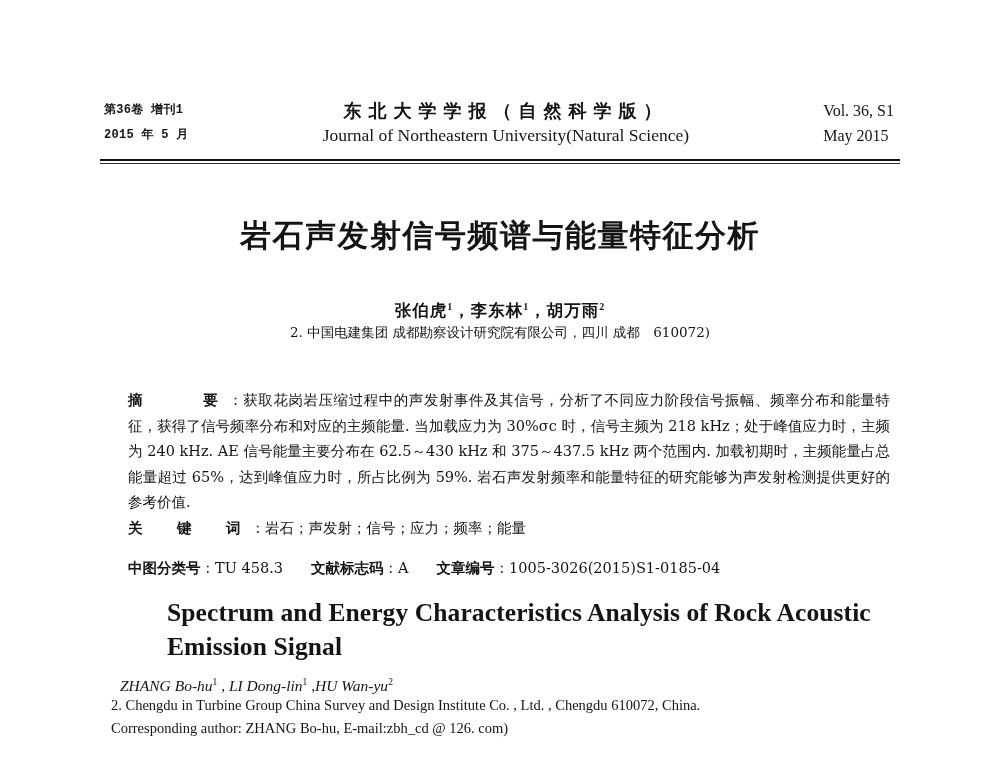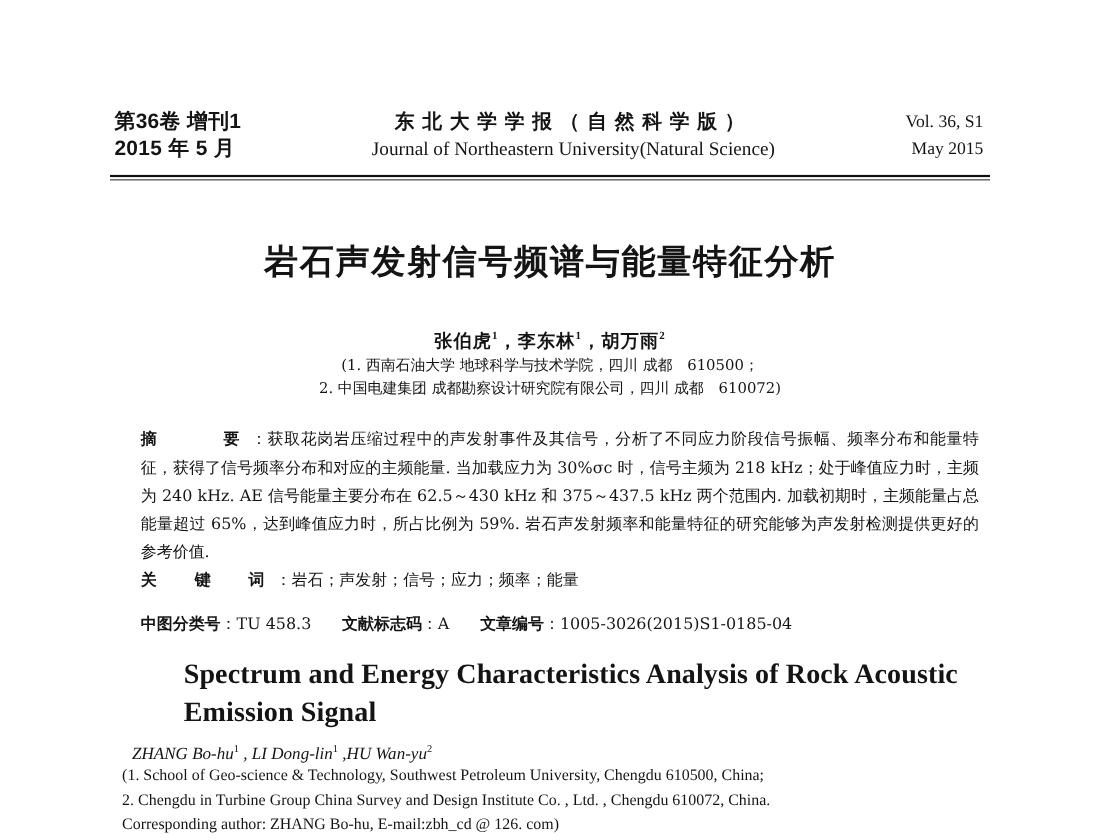--- a/index.html
+++ b/index.html
@@ -31,22 +31,22 @@
     width: 790px;
     display: flex;
     align-items: flex-start;
     justify-content: space-between;
   }
   .runhead-col {
     display: flex;
     flex-direction: column;
   }
   .rh-left {
-    font-family: Liberation Sans, sans-serif;
-    font-size: 19px;
+    font-family: Liberation Mono, monospace;
+    font-size: 12px;
     font-weight: 700;
     line-height: 25px;
     letter-spacing: 0.3px;
     white-space: nowrap;
   }
   .rh-center {
     flex: 1;
     text-align: center;
     margin: 0 10px;
   }
@@ -61,21 +61,21 @@
   .rh-en {
     font-family: Liberation Serif, serif;
     font-size: 17.5px;
     line-height: 25px;
     white-space: nowrap;
   }
   .rh-right {
     font-family: "Liberation Serif", "DejaVu Serif", serif;
     font-size: 16px;
     line-height: 25px;
-    text-align: right;
+    text-align: left;
     white-space: nowrap;
   }
 
   
   .rule-wrap {
     position: absolute;
     left: 100px;
     top: 159px;
     width: 800px;
   }
@@ -91,21 +91,21 @@
     margin-top: 2px;
   }
 
   
   .cn-title {
     position: absolute;
     left: 100px;
     top: 218px;
     width: 800px;
     text-align: center;
-    font-family: Liberation Serif, serif;
+    font-family: Liberation Mono, monospace;
     font-size: 31px;
     font-weight: 700;
     letter-spacing: 1.5px;
     line-height: 40px;
     white-space: nowrap;
   }
 
   
   .cn-authors {
     position: absolute;
@@ -239,21 +239,20 @@
     <div class="rule-thin"></div>
   </div>
 
   <div class="cn-title">岩石声发射信号频谱与能量特征分析</div>
 
   <div class="cn-authors">
     <span>张伯虎<sup>1</sup>，李东林<sup>1</sup>，胡万雨<sup>2</sup></span>
   </div>
 
   <div class="cn-affil">
-    <div>(1. 西南石油大学 地球科学与技术学院，四川 成都　610500；</div>
     <div>2. 中国电建集团 成都勘察设计研究院有限公司，四川 成都　610072)</div>
   </div>
 
   <div class="cn-abstract">
     <span class="lbl-bold">摘　　要</span><span class="body">：获取花岗岩压缩过程中的声发射事件及其信号，分析了不同应力阶段信号振幅、频率分布和能量特征，获得了信号频率分布和对应的主频能量. 当加载应力为 30%σc 时，信号主频为 218 kHz；处于峰值应力时，主频为 240 kHz. AE 信号能量主要分布在 62.5～430 kHz 和 375～437.5 kHz 两个范围内. 加载初期时，主频能量占总能量超过 65%，达到峰值应力时，所占比例为 59%. 岩石声发射频率和能量特征的研究能够为声发射检测提供更好的参考价值.</span>
   </div>
 
   <div class="cn-keywords">
     <span class="lbl-bold">关　键　词</span><span>：岩石；声发射；信号；应力；频率；能量</span>
   </div>
@@ -262,18 +261,17 @@
     <span class="k">中图分类号</span><span>：TU 458.3</span><span class="gap"></span><span class="k">文献标志码</span><span>：A</span><span class="gap"></span><span class="k">文章编号</span><span>：1005-3026(2015)S1-0185-04</span>
   </div>
 
   <div class="en-title">Spectrum and Energy Characteristics Analysis of Rock Acoustic Emission Signal</div>
 
   <div class="en-authors">
     <span>ZHANG Bo-hu<sup>1</sup> , LI Dong-lin<sup>1</sup> ,HU Wan-yu<sup>2</sup></span>
   </div>
 
   <div class="en-affil">
-    <div>(1. School of Geo-science &amp; Technology, Southwest Petroleum University, Chengdu 610500, China;</div>
     <div>2. Chengdu in Turbine Group China Survey and Design Institute Co. , Ltd. , Chengdu 610072, China.</div>
     <div>Corresponding author: ZHANG Bo-hu, E-mail:zbh_cd @ 126. com)</div>
   </div>
 
 </div>
 
 </body></html>

